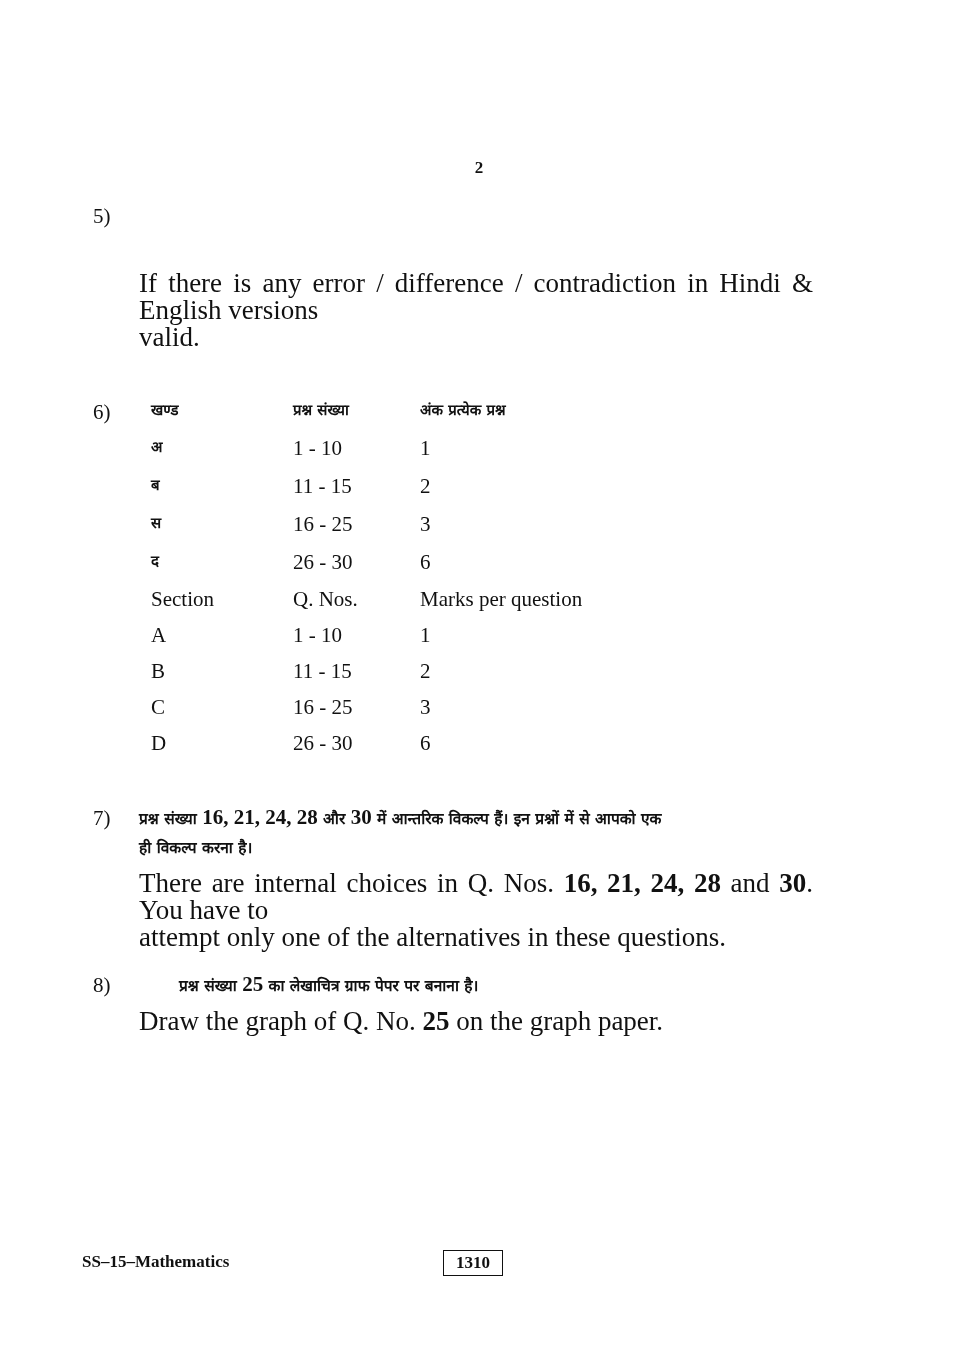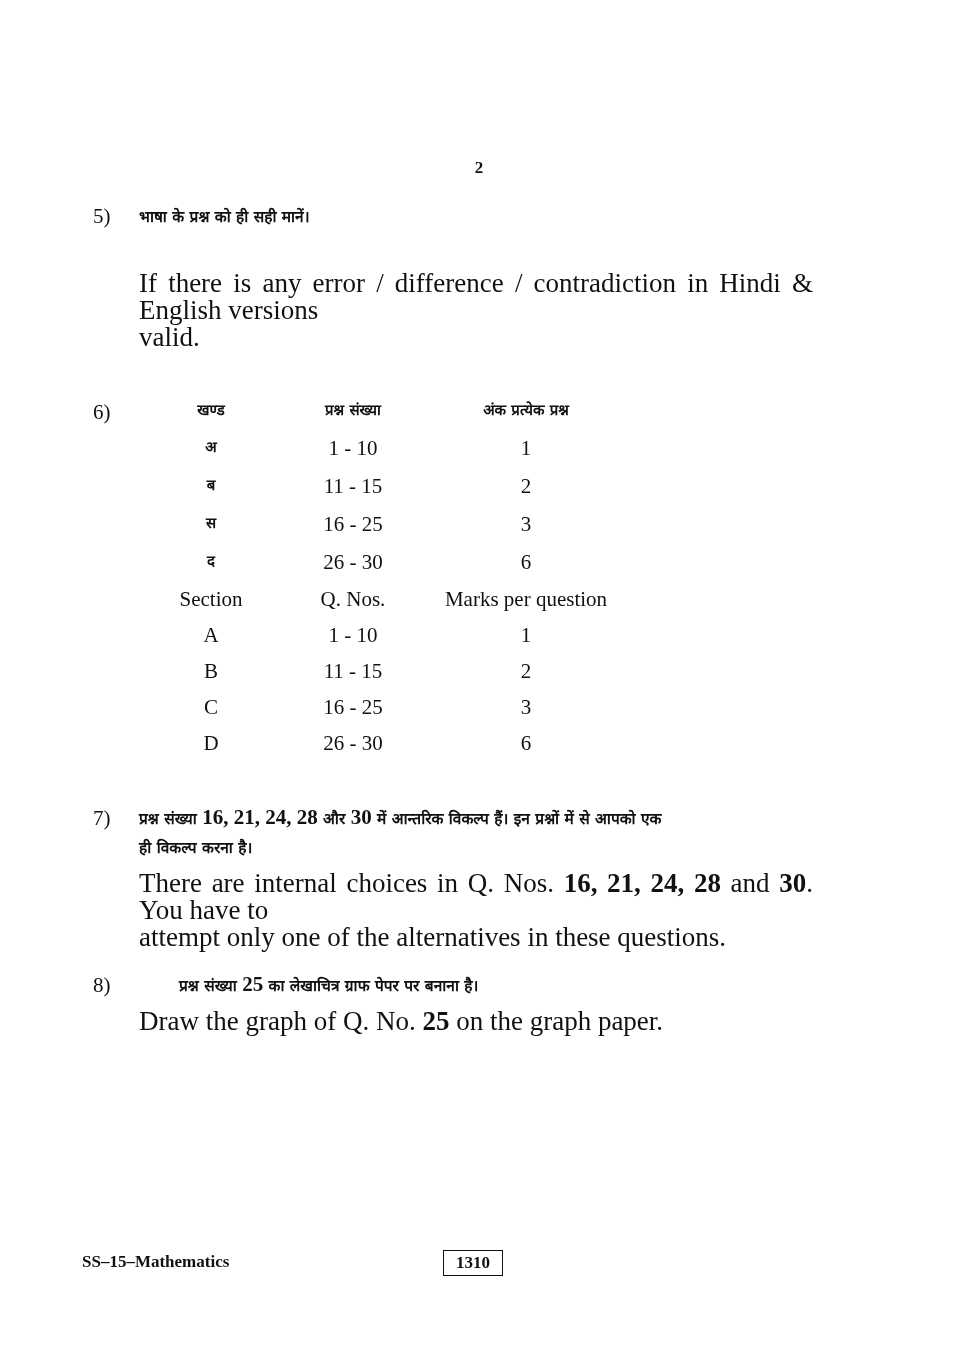--- a/index.html
+++ b/index.html
@@ -6,38 +6,37 @@
     body { width: 958px; height: 1355px; position: relative; overflow: hidden;
            font-family: "Liberation Serif", "DejaVu Serif", serif; color: #111; }
     .abs { position: absolute; }
     .page-num { left: 0; width: 958px; top: 158px; text-align: center; font-weight: bold; font-size: 17px; }
     .qnum { left: 93px; font-size: 21px; }
     .hindi { font-family: "DejaVu Sans", sans-serif; font-weight: bold; font-size: 15.5px; line-height: 29px; }
     .hindi b { font-family: "Liberation Serif", serif; font-size: 21px; }
     .eng { font-size: 27px; line-height: 27px; text-align: justify; }
     .block { left: 139px; width: 674px; }
     .trow { position: absolute; left: 0; width: 958px; height: 30px; font-size: 21px; }
-    .trow span { position: absolute; text-align: center; }
+    .trow span { position: absolute; }
     .c1 { left: 151px; width: 120px; }
     .c2 { left: 293px; width: 120px; }
     .c3 { left: 420px; width: 212px; }
     .th-hi span { font-family: "DejaVu Sans", sans-serif; font-weight: bold; font-size: 15px; }
     .td-hi .c1 { font-family: "DejaVu Sans", sans-serif; font-weight: bold; font-size: 15px; }
     .th-en span { font-weight: normal; }
     .footer-left { left: 82px; top: 1252px; font-weight: bold; font-size: 17px; }
     .footer-code { left: 443px; top: 1250px; border: 1.5px solid #111; padding: 0 12px; font-weight: bold; font-size: 17px; line-height: 24px; }
   </style>
 </head>
 <body>
 
 <div class="abs page-num">2</div>
 
 <div class="abs qnum" style="top:204px;">5)</div>
 <div class="abs block hindi" style="top:203px;">
-  <div>भाषा के प्रश्न को ही सही मानें।</div>
 </div>
 <div class="abs block eng" style="top:270px;">
   <div>If there is any error / difference / contradiction in Hindi &amp; English versions</div>
   <div>valid.</div>
 </div>
 
 <div class="abs qnum" style="top:400px;">6)</div>
 <div>
   <div class="trow th-hi" style="top:399px;">
     <span class="c1">खण्ड</span>

